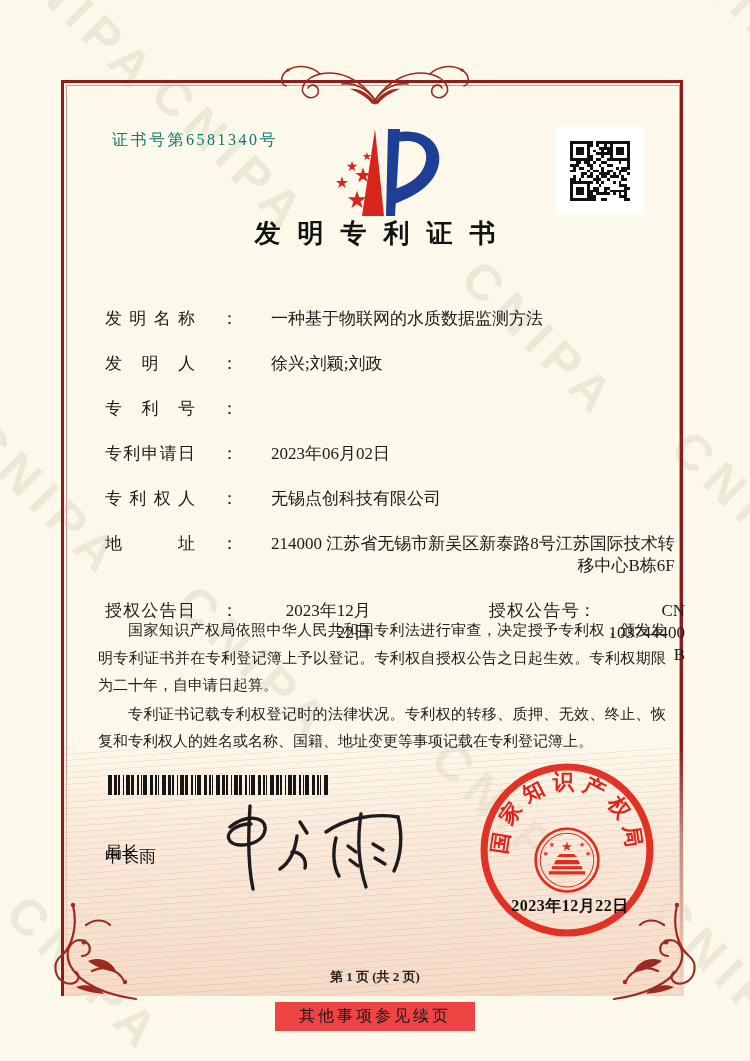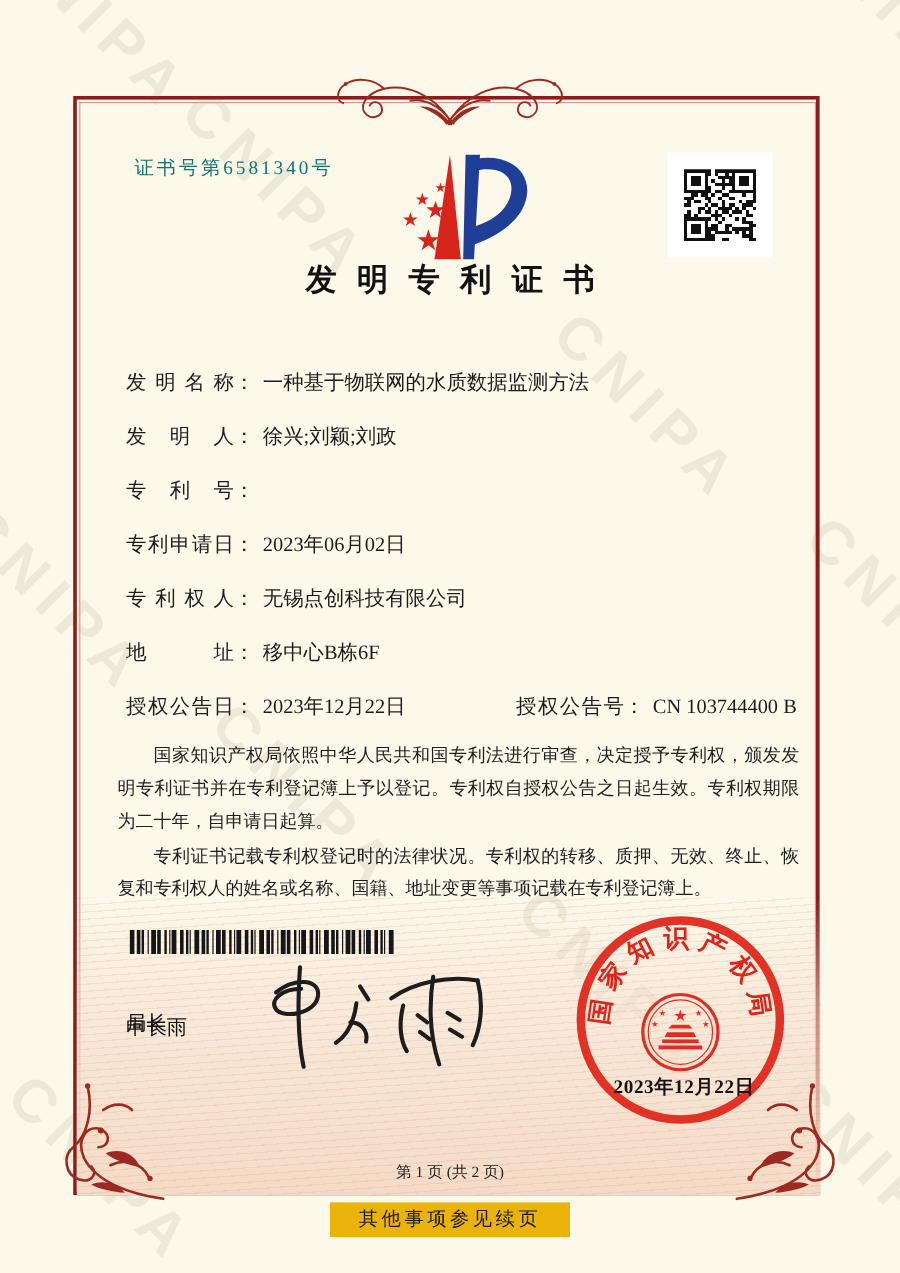--- a/index.html
+++ b/index.html
@@ -25,21 +25,21 @@
   .cert-no{position:absolute;left:112px;top:130px;font-size:16px;letter-spacing:2.5px;color:#0f766e;}
   .logo{position:absolute;left:312px;top:126px;}
   .qr-box{position:absolute;left:556px;top:127px;width:88px;height:88px;background:#fff;
           display:flex;align-items:center;justify-content:center;}
 
   .title{position:absolute;left:0;top:216px;width:750px;text-align:center;font-size:26px;
          font-weight:600;letter-spacing:17px;text-indent:17px;color:#121212;}
 
   
   .fields{position:absolute;left:105px;top:308px;width:580px;font-size:17px;color:#1b1b1b;}
-  .f-row{margin-bottom:23px;display:flex;align-items:flex-start;line-height:22px;}
+  .f-row{margin-bottom:23px;display:flex;align-items:flex-start;line-height:22px;gap:26px;}
   .f-label{display:inline-block;width:90px;text-align:justify;text-align-last:justify;flex:none;}
   .f-colon{flex:none;margin-right:7px;}
   .f-val{display:inline-block;max-width:430px;text-align:right;}
   .f-val2{display:block;}
   .grant2{margin-left:92px;display:flex;}
 
   .paras{position:absolute;left:98px;top:617px;width:568px;font-size:15px;line-height:27.5px;
          color:#1d1d1d;text-align:justify;}
   .paras p{margin:0 0 1px 0;text-indent:30px;}
 
@@ -52,23 +52,23 @@
   .signature{position:absolute;left:212px;top:796px;}
   .seal{position:absolute;left:477px;top:760px;}
   .seal-date{position:absolute;left:504px;top:896px;width:132px;text-align:center;
         font-size:16px;font-weight:bold;color:#121212;letter-spacing:0.5px;}
 
   .ornament-top{position:absolute;left:268px;top:58px;}
   .corner{position:absolute;top:901px;}
   .corner.left{left:46px;}
   .corner.right{left:610px;transform:scaleX(-1);}
 
-  .page-num{position:absolute;left:0;top:968px;width:750px;text-align:center;font-size:13px;color:#222;}
+  .page-num{position:absolute;left:0;top:968px;width:750px;text-align:center;font-size:13px;color:#222;font-weight:bold;}
   .note-box{position:absolute;left:0;top:1002px;width:750px;text-align:center;}
-  .note-inner{display:inline-block;background:#eab308;padding:4px 24px;font-size:16px;color:#171717;letter-spacing:3px;}
+  .note-inner{display:inline-block;background:#ef4444;padding:4px 24px;font-size:16px;color:#171717;letter-spacing:3px;}
 </style>
 </head>
 <body>
 
 <div class="page">
 
   <div class="wm" style="left:-35px;top:-15px">CNIPA</div>
   <div class="wm" style="left:630px;top:-25px">CNIPA</div>
   <div class="wm" style="left:115px;top:125px">CNIPA</div>
   <div class="wm" style="left:425px;top:310px">CNIPA</div>
@@ -325,20 +325,21 @@
     </div>
     <div class="f-row">
       <span class="f-label">专利权人</span>
         <span class="f-colon">：</span>
       <span class="f-val">无锡点创科技有限公司</span>
     </div>
     <div class="f-row">
       <span class="f-label">地址</span>
         <span class="f-colon">：</span>
       <span class="f-val">
+        <span class="f-val2">214000 江苏省无锡市新吴区新泰路8号江苏国际技术转</span>
         <span class="f-val2">移中心B栋6F</span>
       </span>
     </div>
     <div class="f-row">
       <span class="f-label">授权公告日</span>
         <span class="f-colon">：</span>
       <span class="f-val">2023年12月22日</span>
       <span class="grant2">
         <span class="f-label">授权公告号</span>
           <span class="f-colon">：</span>

